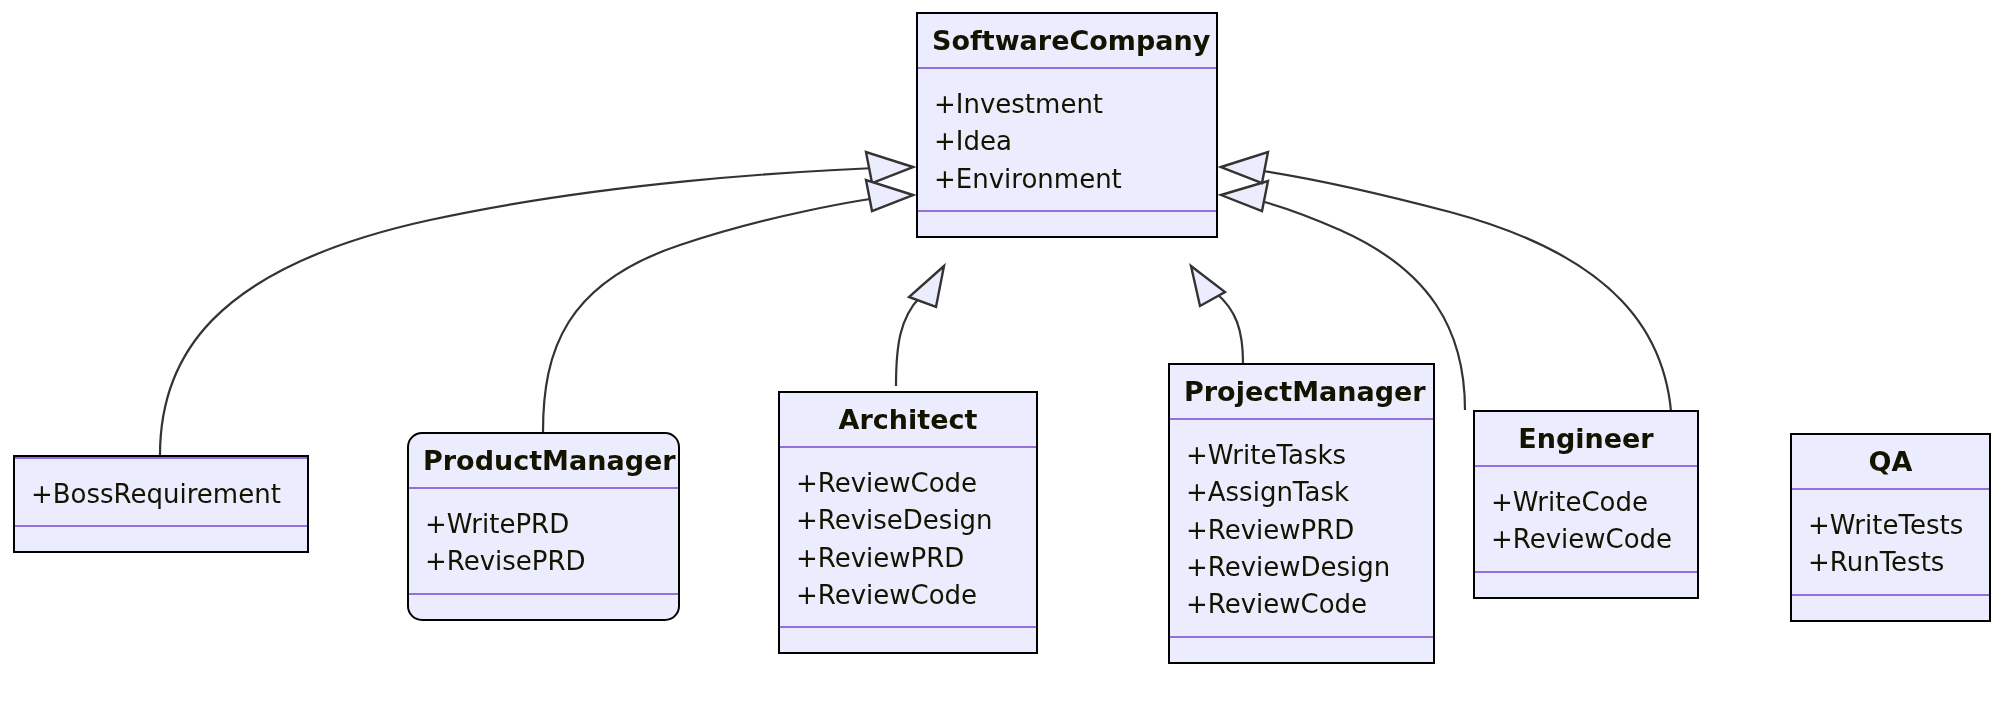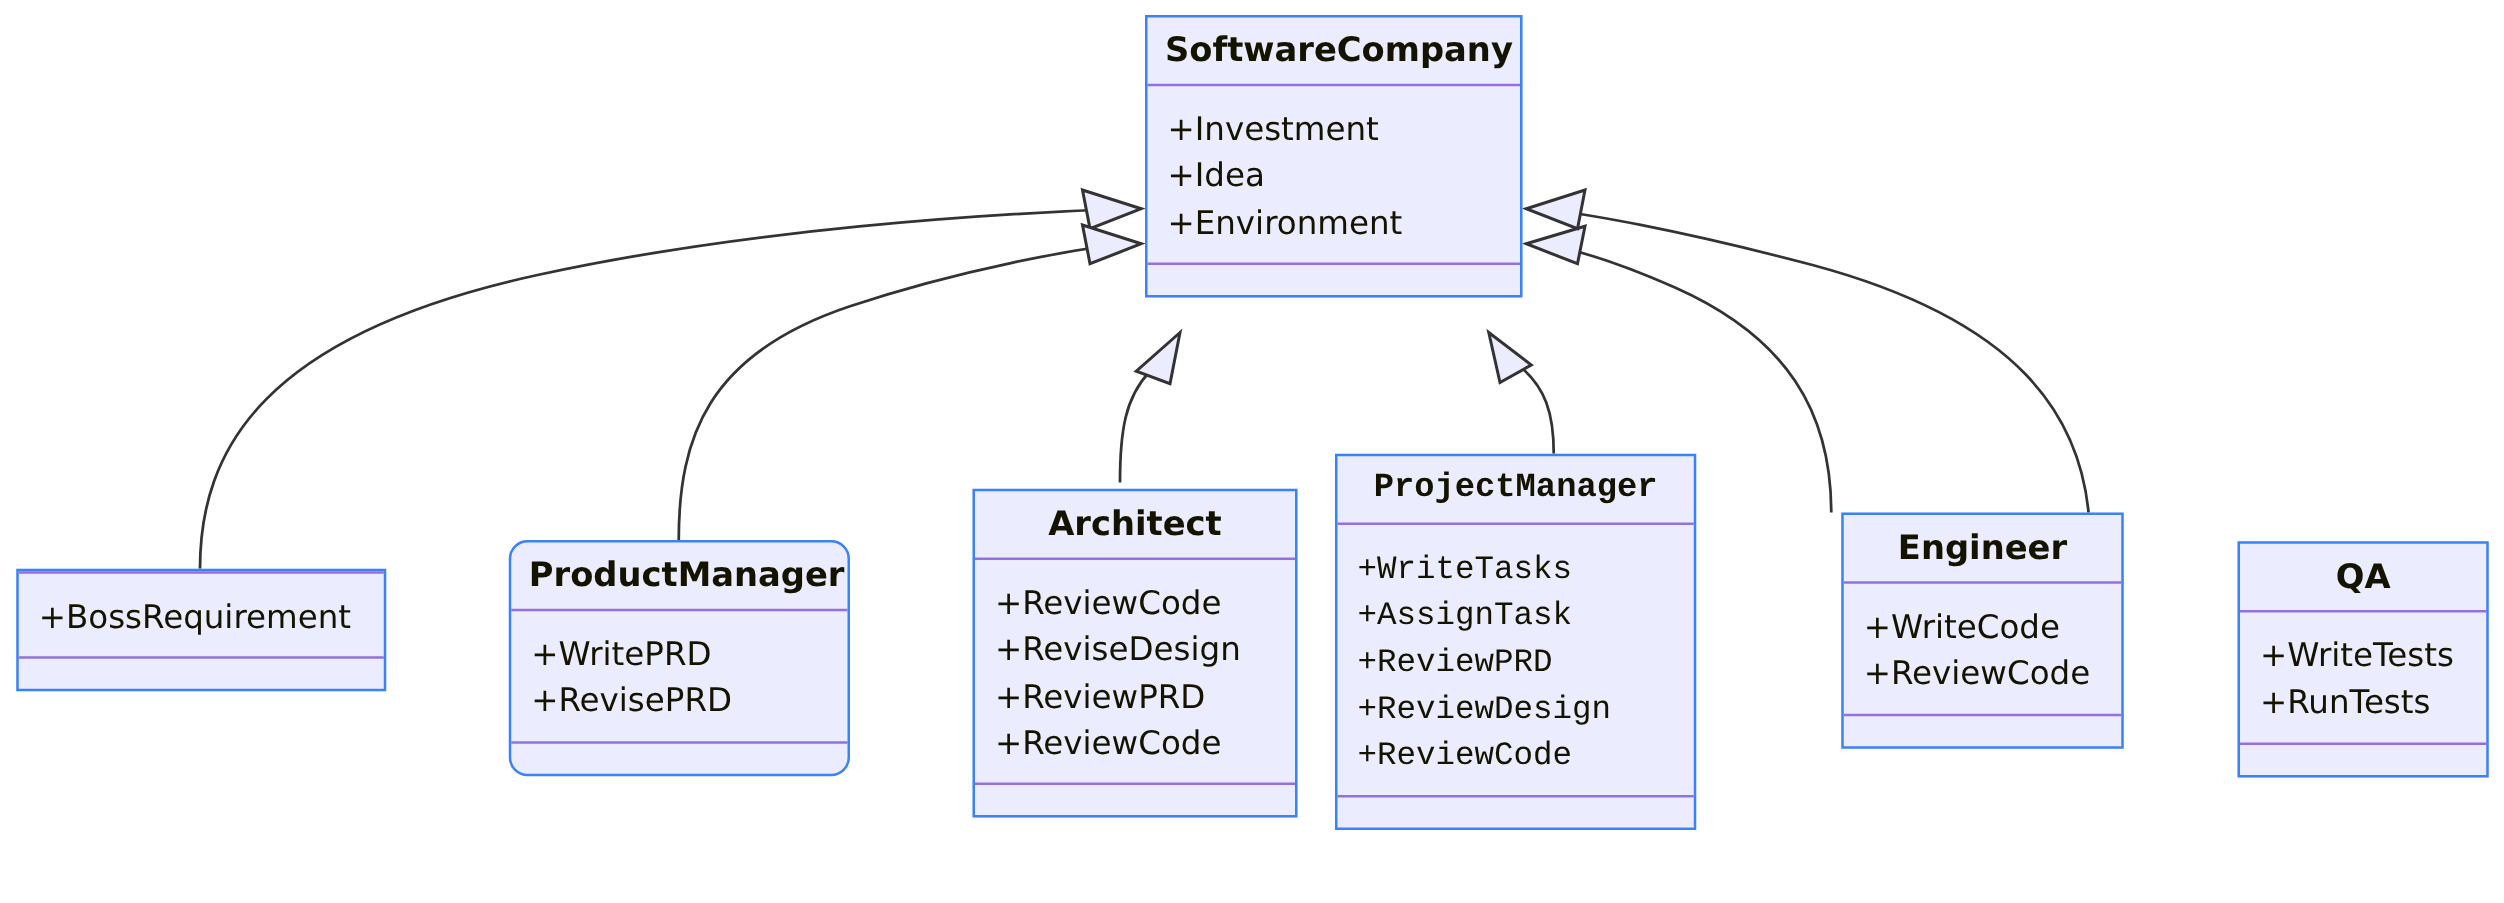--- a/index.html
+++ b/index.html
@@ -22,21 +22,21 @@
     left: 0;
     top: 0;
     width: 2003px;
     height: 722px;
     pointer-events: none;
   }
   .uml-class {
     position: absolute;
     box-sizing: border-box;
     background: #ECECFF;
-    border: 2px solid #3b82f6;
+    border: 2px solid #000000;
     display: flex;
     flex-direction: column;
   }
   .class-title {
     text-align: center;
     font-weight: bold;
     color: #131300;
     font-size: 27px;
     line-height: 1;
     padding: 13px 14px 13px 14px;
@@ -139,21 +139,21 @@
     <div class="class-members">
       <div class="member-row">+ReviewCode</div>
       <div class="member-row">+ReviseDesign</div>
       <div class="member-row">+ReviewPRD</div>
       <div class="member-row">+ReviewCode</div>
     </div>
     <div class="class-divider"></div>
     <div class="class-methods-empty"></div>
   </div>
 
-  <div class="uml-class" style="left:1068px; top:363px; width:289px;font-family:Liberation Mono, monospace;">
+  <div class="uml-class" style="left:1168px; top:363px; width:267px;">
     <div class="class-title">ProjectManager</div>
     <div class="class-divider"></div>
     <div class="class-members">
       <div class="member-row">+WriteTasks</div>
       <div class="member-row">+AssignTask</div>
       <div class="member-row">+ReviewPRD</div>
       <div class="member-row">+ReviewDesign</div>
       <div class="member-row">+ReviewCode</div>
     </div>
     <div class="class-divider"></div>

